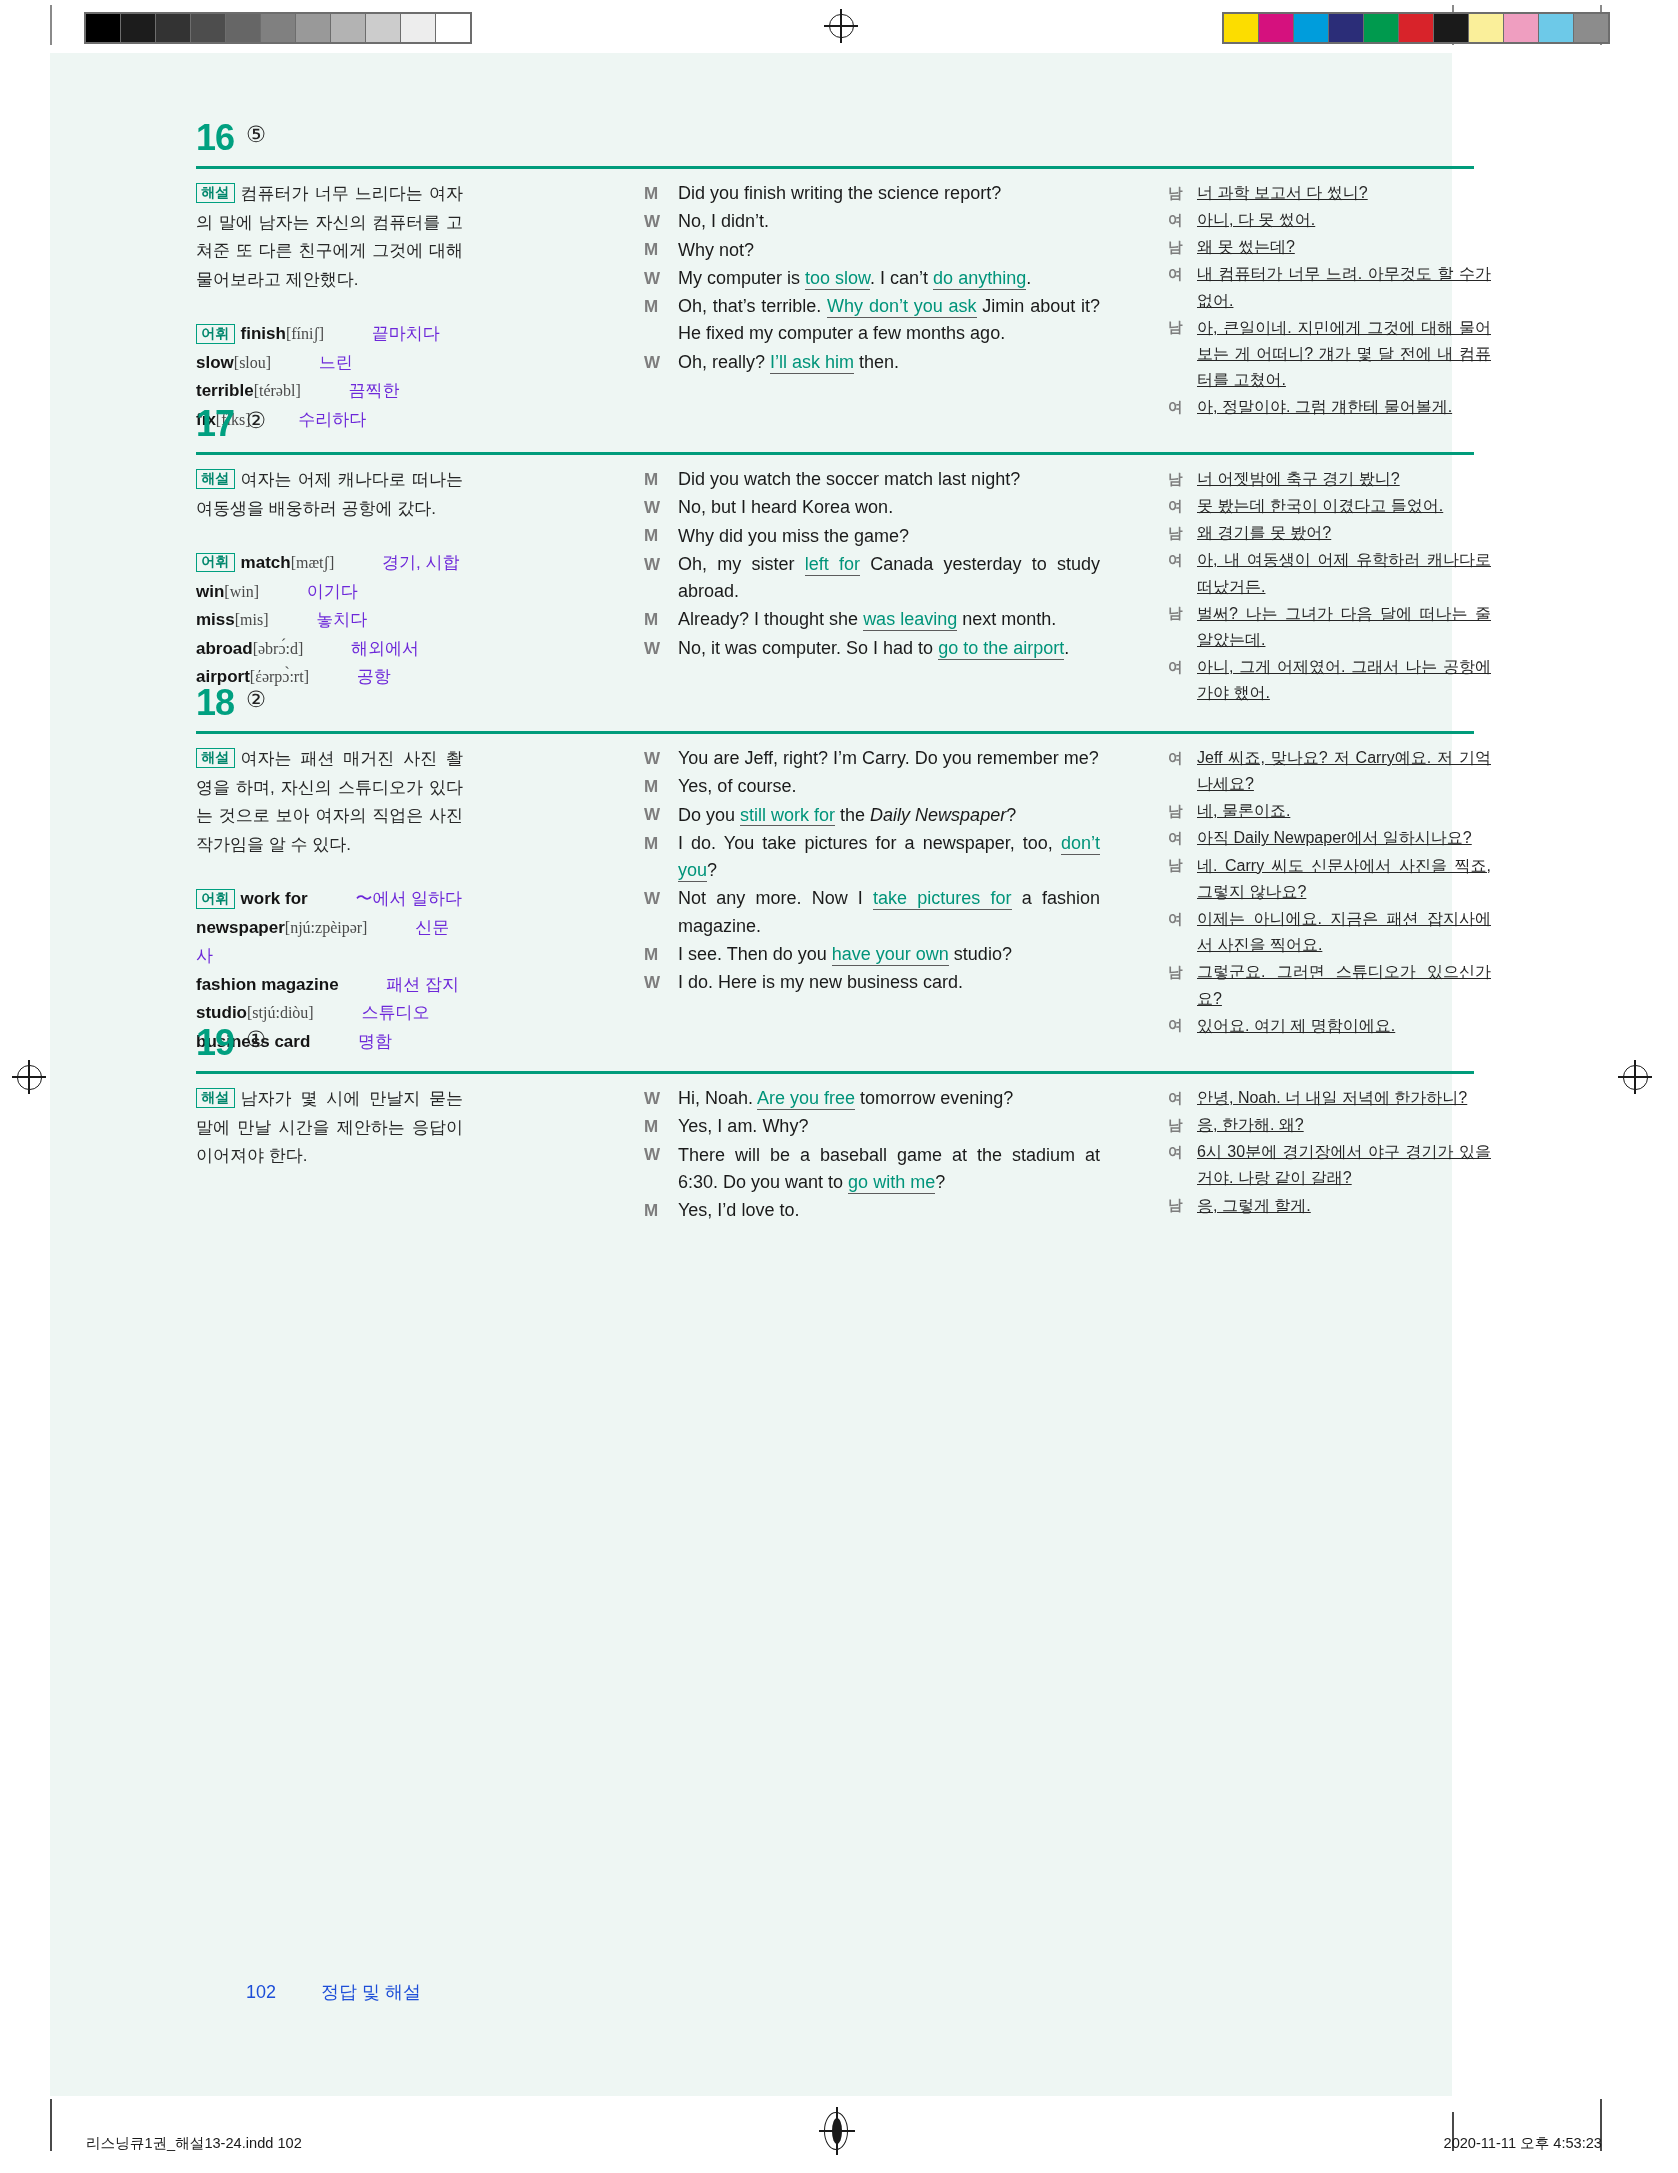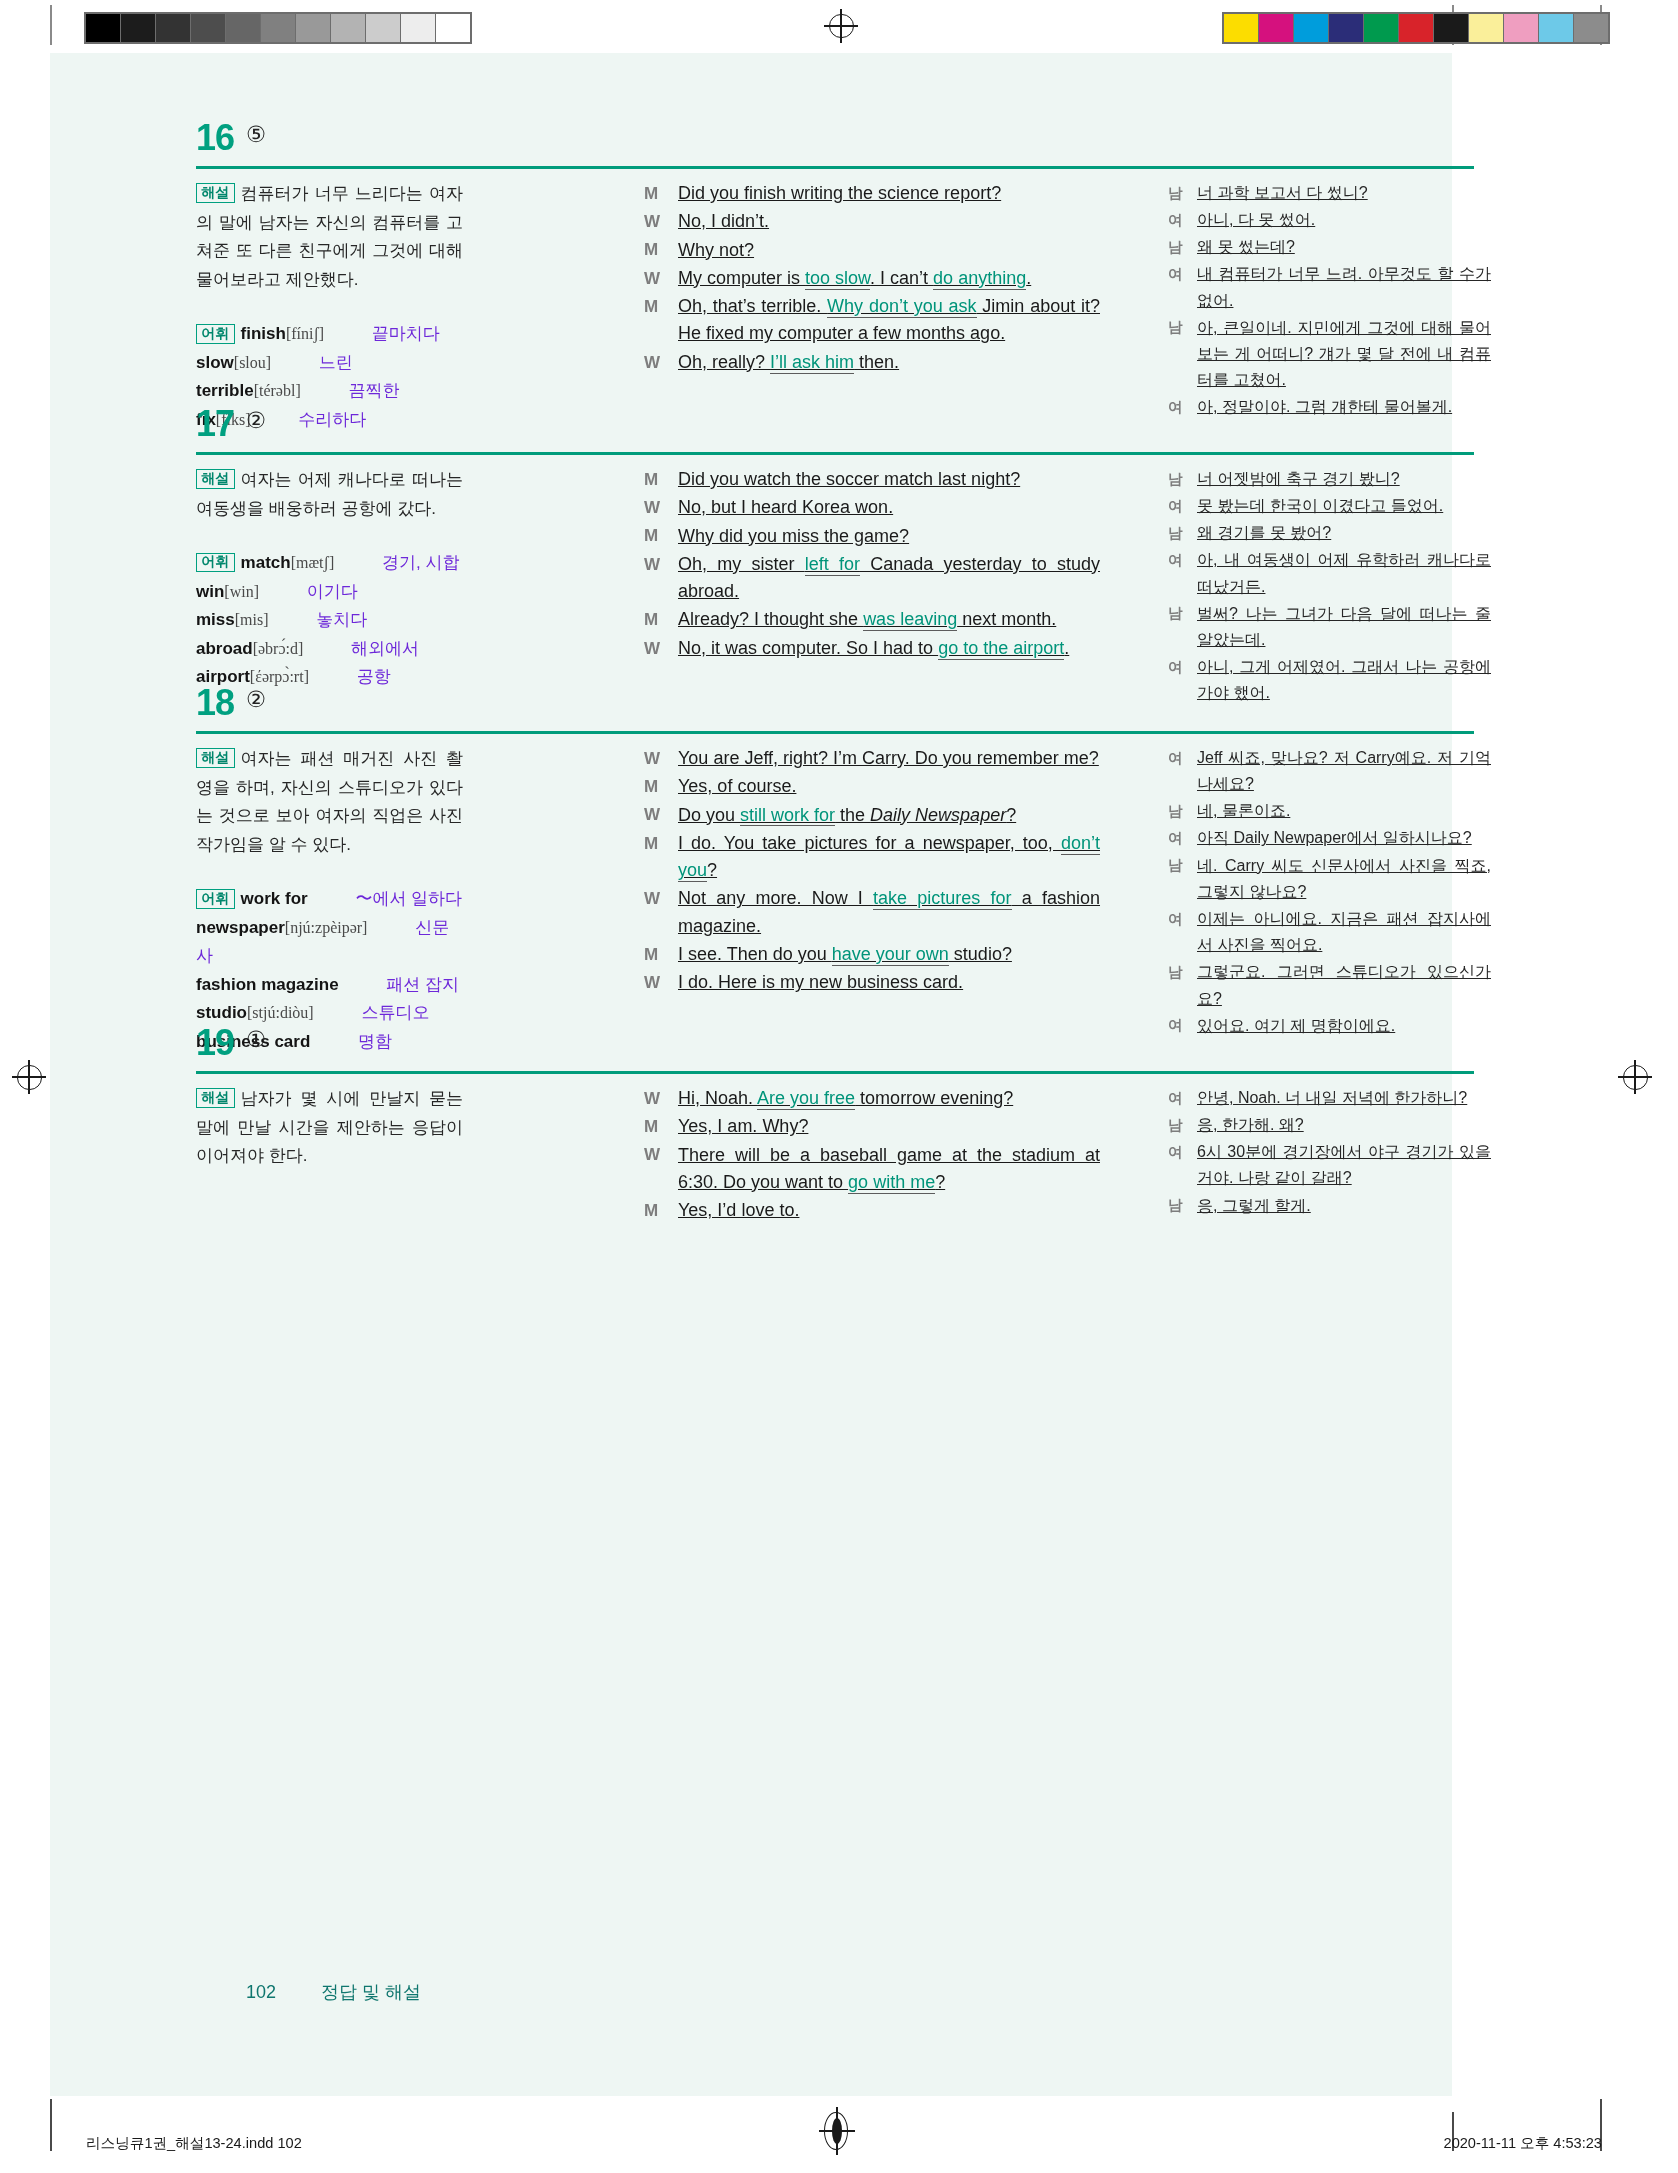--- a/index.html
+++ b/index.html
@@ -98,38 +98,38 @@
   .vocab .ko { color:#6d28d9;margin-left:43px; }
   .vocab-line { display:block; }
 
   
   .line { display:flex; margin-bottom:0.9px; }
   .spk {
     width:34px; flex:0 0 34px;
     font-weight:bold; color:#7d7d7d; font-size:17px;
     padding-top:0.9px;
   }
-  .utt { flex:1 1 auto;text-decoration:underline; }
+  .utt { flex:1 1 auto; }
   .utt.just { text-align:justify; }
   .ul {
     color:#00947a;
     border-bottom:1.3px solid #5c5c5c;
     padding-bottom:0.9px;
   }
   .ital { font-style:italic; }
 
   .kline { display:flex; margin-bottom:0.9px; }
   .kspk { width:29px; flex:0 0 29px; font-weight:bold; color:#7d7d7d; font-size:14.6px; padding-top:1.7px; }
   .kutt { flex:1 1 auto;text-decoration:underline; }
   .kutt.just { text-align:justify; }
 
   
   .pagefoot {
     position:absolute; left:196px; top:1927px;
-    font-size:18px; color:#0f766e;
+    font-size:18px; color:#1d4ed8;
   }
   .pagefoot .pnum { margin-right:40px; }
 
   .printfoot {
     position:absolute; top:2134px; width:1679px;
     font-size:14.6px; color:#1a1a1a;
     font-family:"Liberation Sans", sans-serif;
   }
   .printfoot .left { position:absolute; left:86px; top:0; white-space:nowrap; }
   .printfoot .right { position:absolute; right:77px; top:0; white-space:nowrap; }

